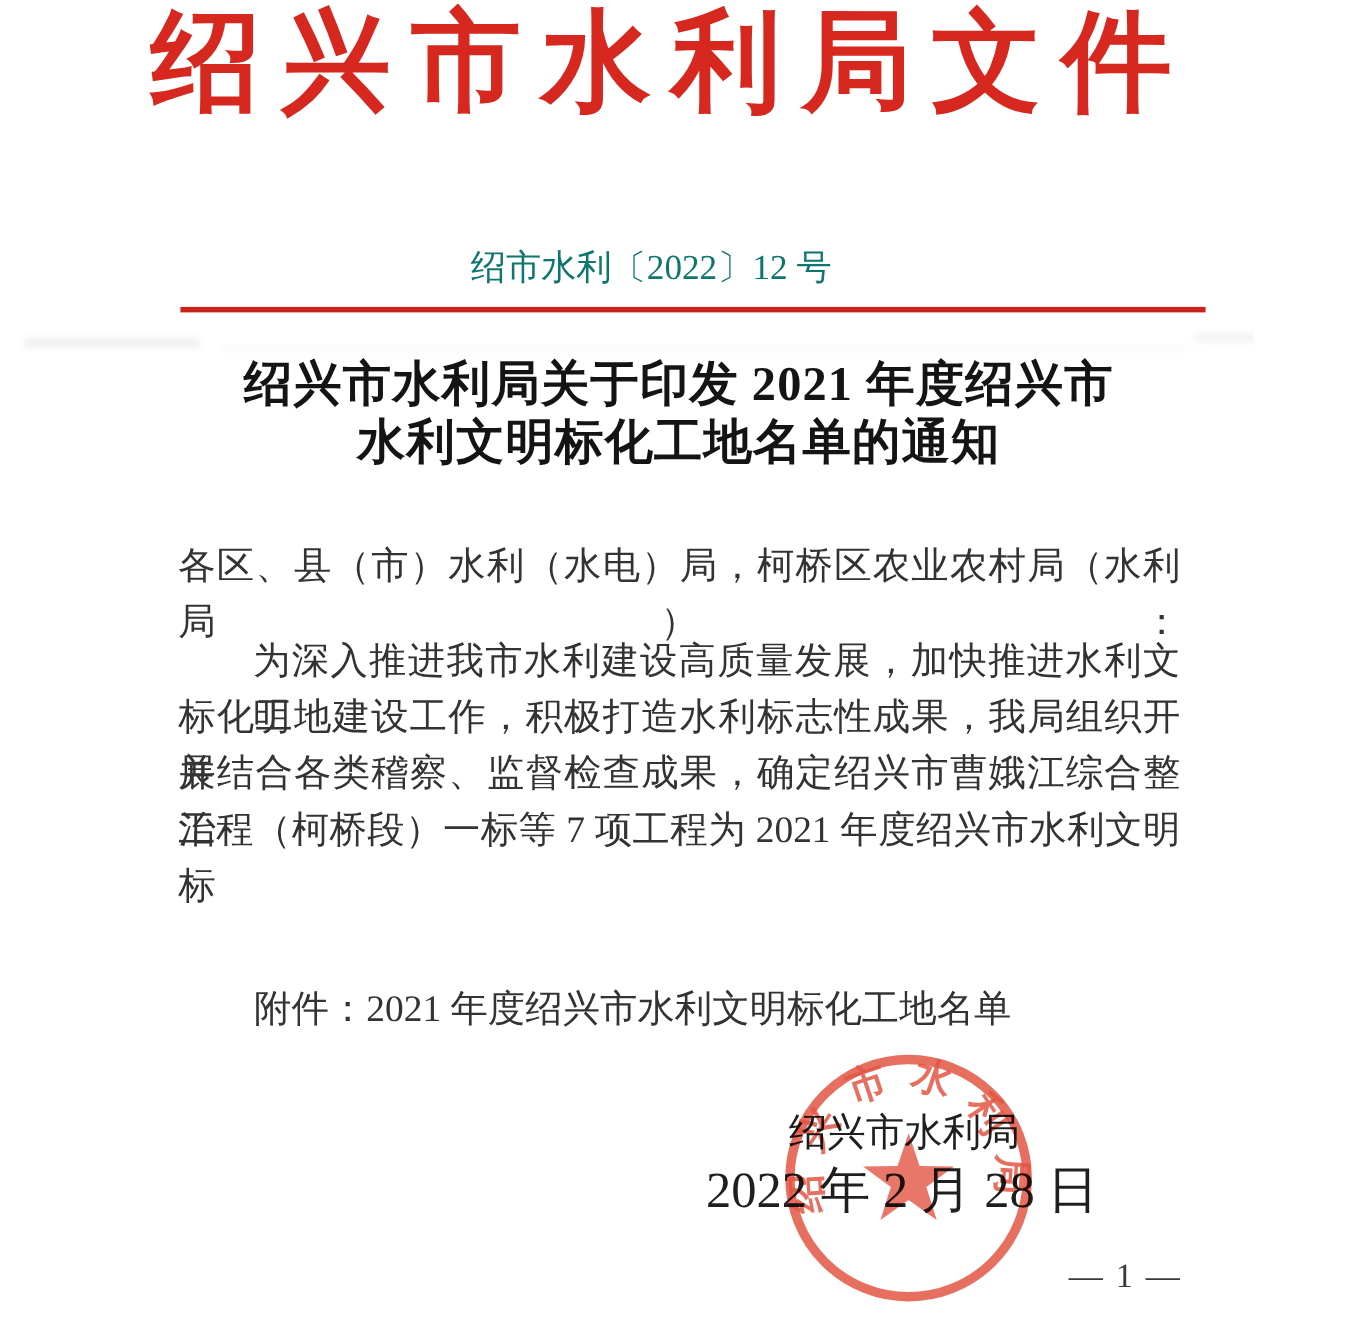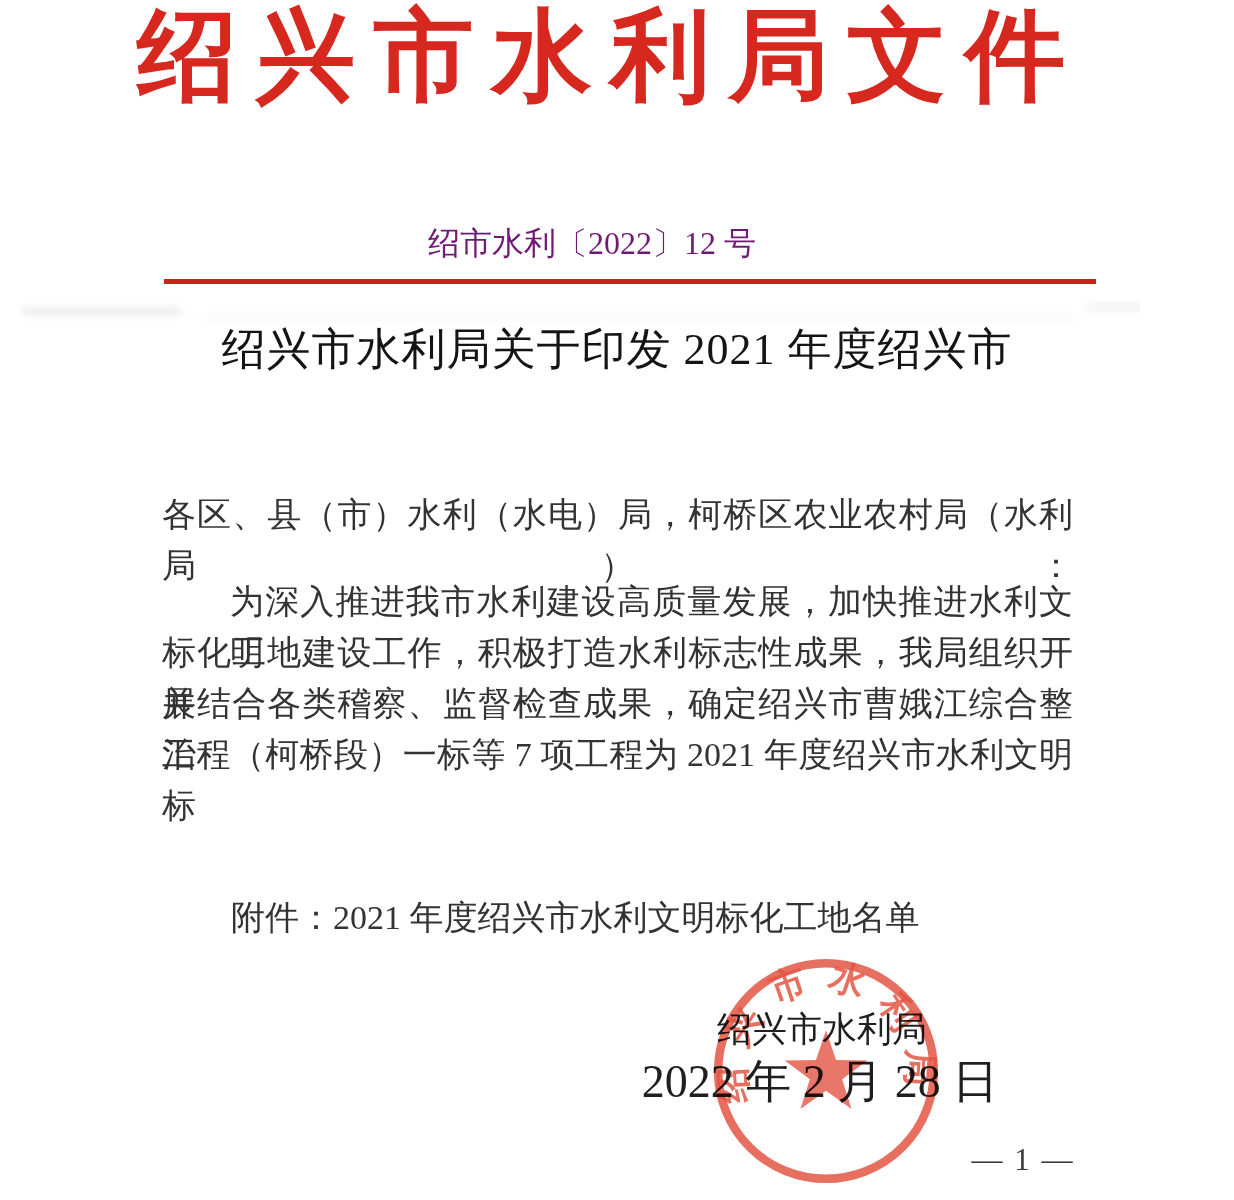--- a/index.html
+++ b/index.html
@@ -19,29 +19,29 @@
   }
   .header-title{
     position:absolute;left:137px;top:3px;width:928px;height:110px;
     font-size:100px;line-height:108px;font-weight:bold;
     color:var(--header-red,#d6281e);
     text-align:justify;text-align-last:justify;
     white-space:nowrap;letter-spacing:0;
   }
   .doc-number{
     position:absolute;left:162px;top:223px;width:860px;
-    font-size:32px;line-height:40px;text-align:center;color:#701a75;
+    font-size:32px;line-height:40px;text-align:center;color:#0f766e;
   }
   .red-divider{
     position:absolute;left:164px;top:279px;width:932px;height:5px;
     background:var(--divider-red,#cb231a);
   }
   .doc-title{
     position:absolute;left:162px;top:324px;width:910px;
-    font-size:44px;line-height:52px;font-weight:normal;color:#141414;
+    font-size:44px;line-height:52px;font-weight:bold;color:#141414;
     text-align:center;letter-spacing:1px;
   }
   .body-block{
     position:absolute;left:162px;top:489px;width:911px;
     font-size:34px;color:#333333;
   }
   .body-line{line-height:51px;height:51px;white-space:nowrap;}
   .body-line.justify{text-align:justify;text-align-last:justify;white-space:normal;font-family:Liberation Serif, serif;}
   .body-line.indent{padding-left:68px;margin-top:36px;}
   .attachment-line{
@@ -78,20 +78,21 @@
 <div class="page">
 
   <div class="header-title">绍兴市水利局文件</div>
 
   <div class="doc-number">绍市水利〔2022〕12 号</div>
 
   <div class="red-divider"></div>
 
   <div class="doc-title">
     <div>绍兴市水利局关于印发 2021 年度绍兴市</div>
+    <div>水利文明标化工地名单的通知</div>
   </div>
 
   <div class="body-block">
     <div class="body-line justify">各区、县（市）水利（水电）局，柯桥区农业农村局（水利局）：</div>
     <div class="body-line justify indent">为深入推进我市水利建设高质量发展，加快推进水利文明</div>
     <div class="body-line justify">标化工地建设工作，积极打造水利标志性成果，我局组织开展</div>
     <div class="body-line justify">并结合各类稽察、监督检查成果，确定绍兴市曹娥江综合整治</div>
     <div class="body-line justify">工程（柯桥段）一标等 7 项工程为 2021 年度绍兴市水利文明标</div>
   </div>
 

